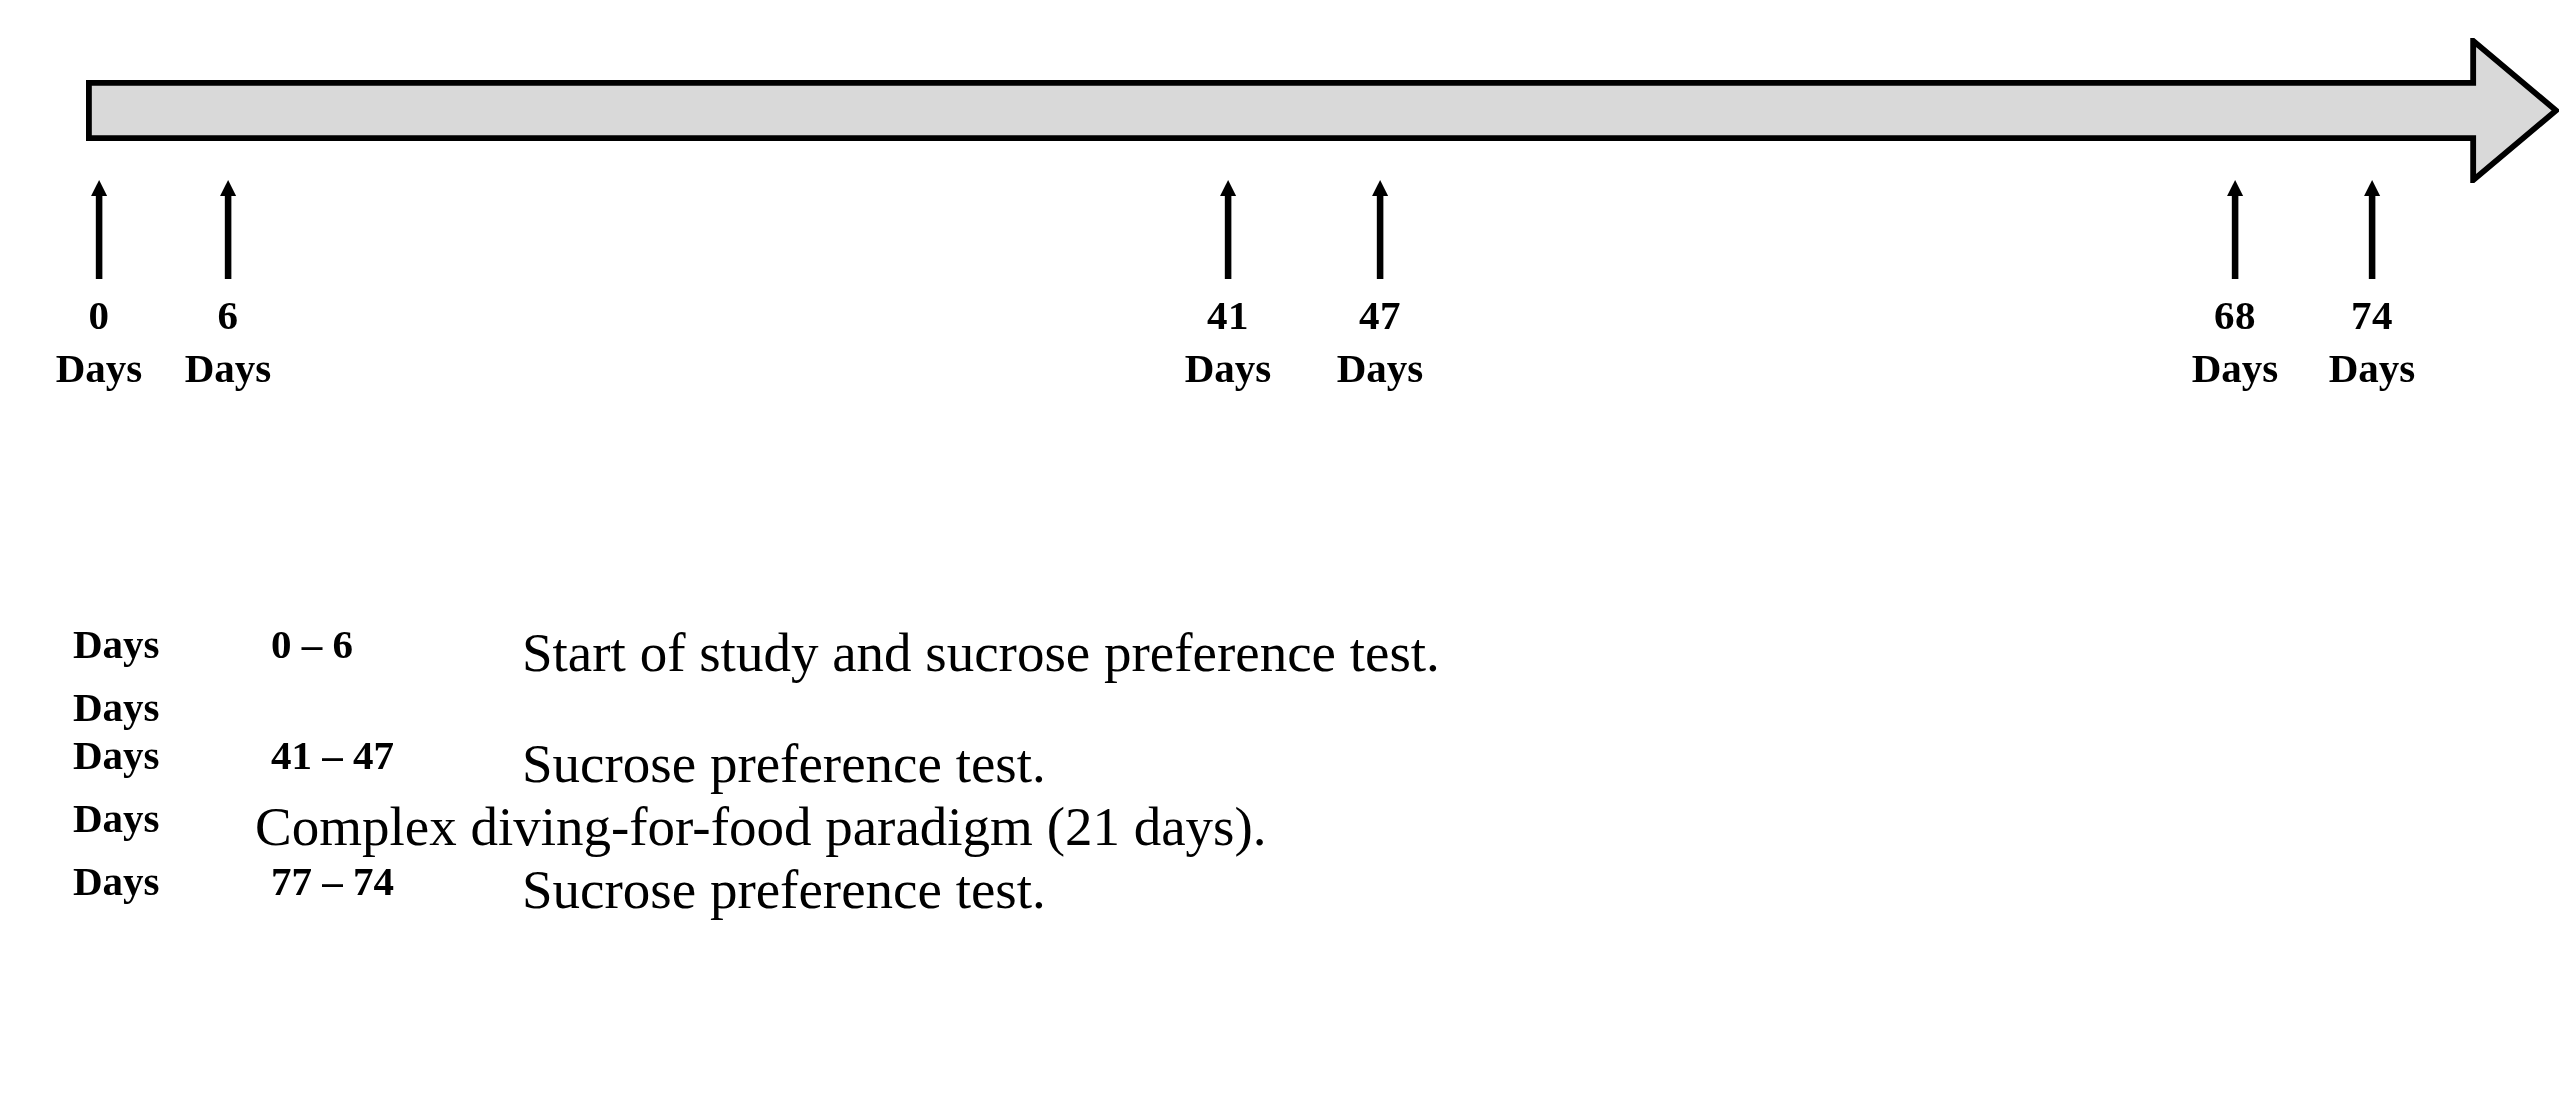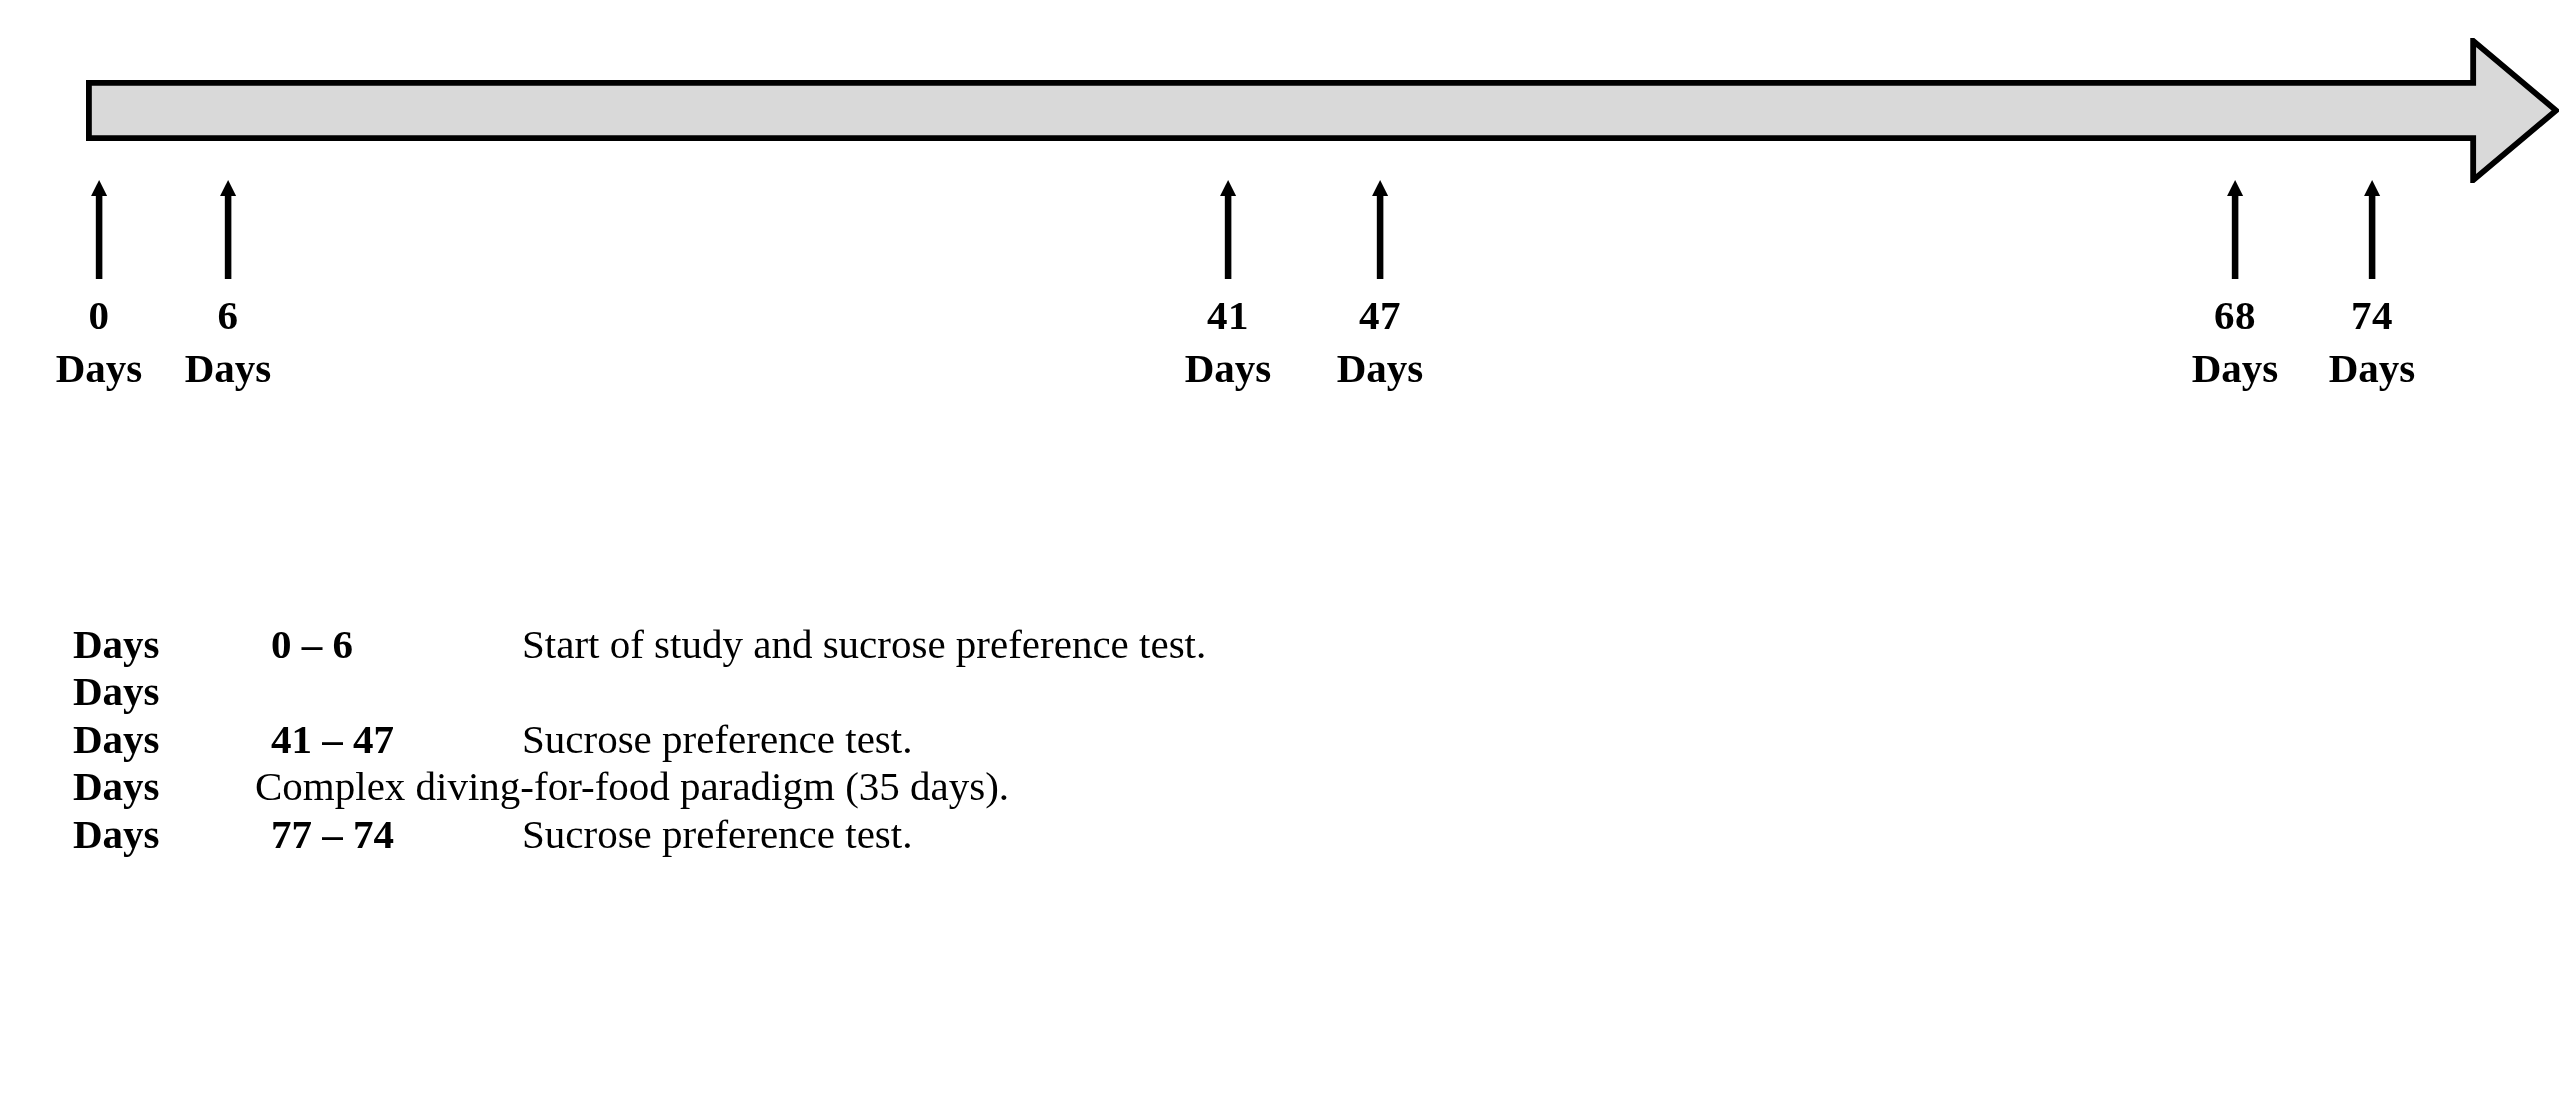--- a/index.html
+++ b/index.html
@@ -83,21 +83,21 @@
     width: 251px;
     font-weight: bold;
     font-size: 41px;
     line-height: 1.12;
     white-space: nowrap;
     margin-left: 16px;
   }
   .legend-desc {
     flex: 1 1 auto;
     font-weight: normal;
-    font-size: 41px;
+    font-size: 55px;
     line-height: 1.12;
     max-width: 1513px;
   }
 </style>
 </head>
 <body>
 
 <div id="page">
 
   <svg id="timeline-arrow" viewBox="0 0 3400 200" preserveAspectRatio="none" aria-hidden="true">
@@ -171,21 +171,21 @@
     </div>
 
     <div class="legend-row">
       <div class="legend-unit">Days</div>
       <div class="legend-range">41 – 47</div>
       <div class="legend-desc">Sucrose preference test.</div>
     </div>
 
     <div class="legend-row">
       <div class="legend-unit">Days</div>
-      <div class="legend-desc">Complex diving-for-food paradigm (35 days).</div>
+      <div class="legend-desc">Complex diving-for-food paradigm (21 days).</div>
     </div>
 
     <div class="legend-row">
       <div class="legend-unit">Days</div>
       <div class="legend-range">77 – 74</div>
       <div class="legend-desc">Sucrose preference test.</div>
     </div>
 
   </div>
 

